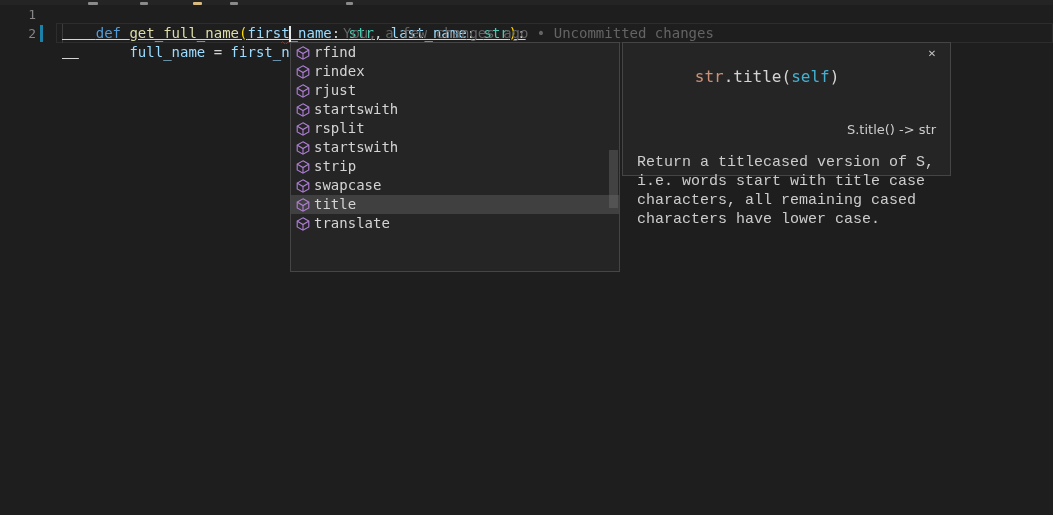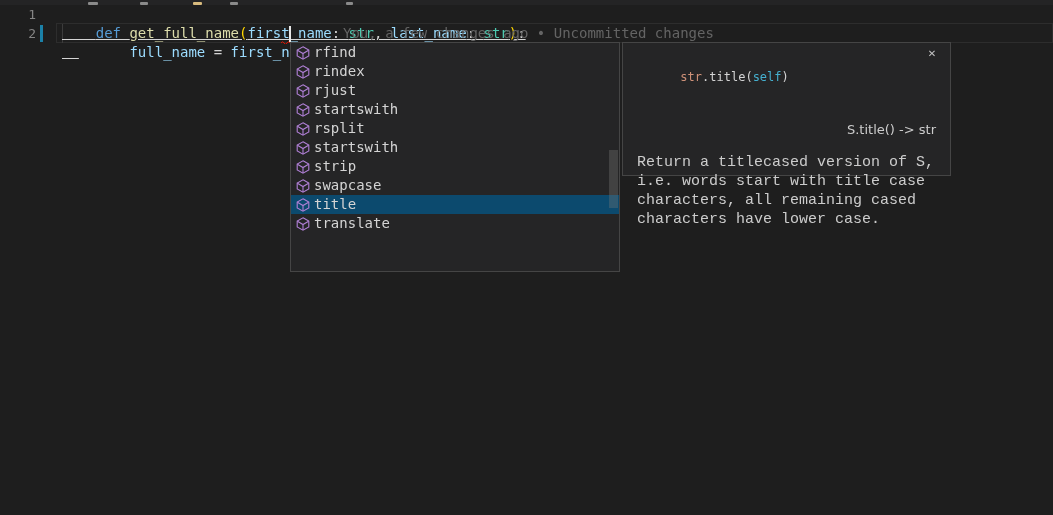--- a/index.html
+++ b/index.html
@@ -47,30 +47,30 @@
   .squiggle { position:absolute; left:281px; top:40px; }
 
   .blame { position:absolute; left:343px; top:24px; font-size:14px; line-height:19px;
     color:#646464; white-space:pre; }
 
   
   .suggest { position:absolute; left:290px; top:42px; width:330px; height:230px;
     background:#252526; border:1px solid #454545; }
   .suggest-row { position:relative; height:19px; display:flex; align-items:center;
     padding-left:4px; cursor:pointer; }
-  .suggest-row.selected { background:#0c4a6e; }
+  .suggest-row.selected { background:#404040; }
   .suggest-row .m-icon { width:16px; height:16px; margin-right:3px; flex:0 0 16px; }
   .suggest-row .s-label { font-size:14px; line-height:19px; color:#d4d4d4; white-space:pre; }
   .suggest-scroll { position:absolute; right:1px; top:107px; width:9px; height:58px;
     background:rgba(121,121,121,0.35); }
 
   
   .docs { position:absolute; left:622px; top:42px; width:329px; height:134px;
     background:#252526; border:1px solid #454545; padding:7px 14px 0 14px; }
-  .docs-sig { font-size:12px; line-height:18px; white-space:pre; }
+  .docs-sig { font-size:16px; line-height:18px; white-space:pre; }
   .docs-summary { margin-top:16px; font-family:"DejaVu Sans", sans-serif;
     font-size:13px; line-height:19px; color:#cccccc;text-align:right; }
   .docs-desc { margin-top:14px; width:302px; font-family:Liberation Mono, monospace;
     font-size:15px; line-height:19px; color:#cccccc; }
   .docs-close { position:absolute; top:4px; right:11px; width:14px; height:14px;
     color:#c5c5c5; font-size:10px; line-height:14px; text-align:center;
     font-family:"DejaVu Sans", sans-serif; cursor:pointer; }
 </style>
 </head>
 <body>

